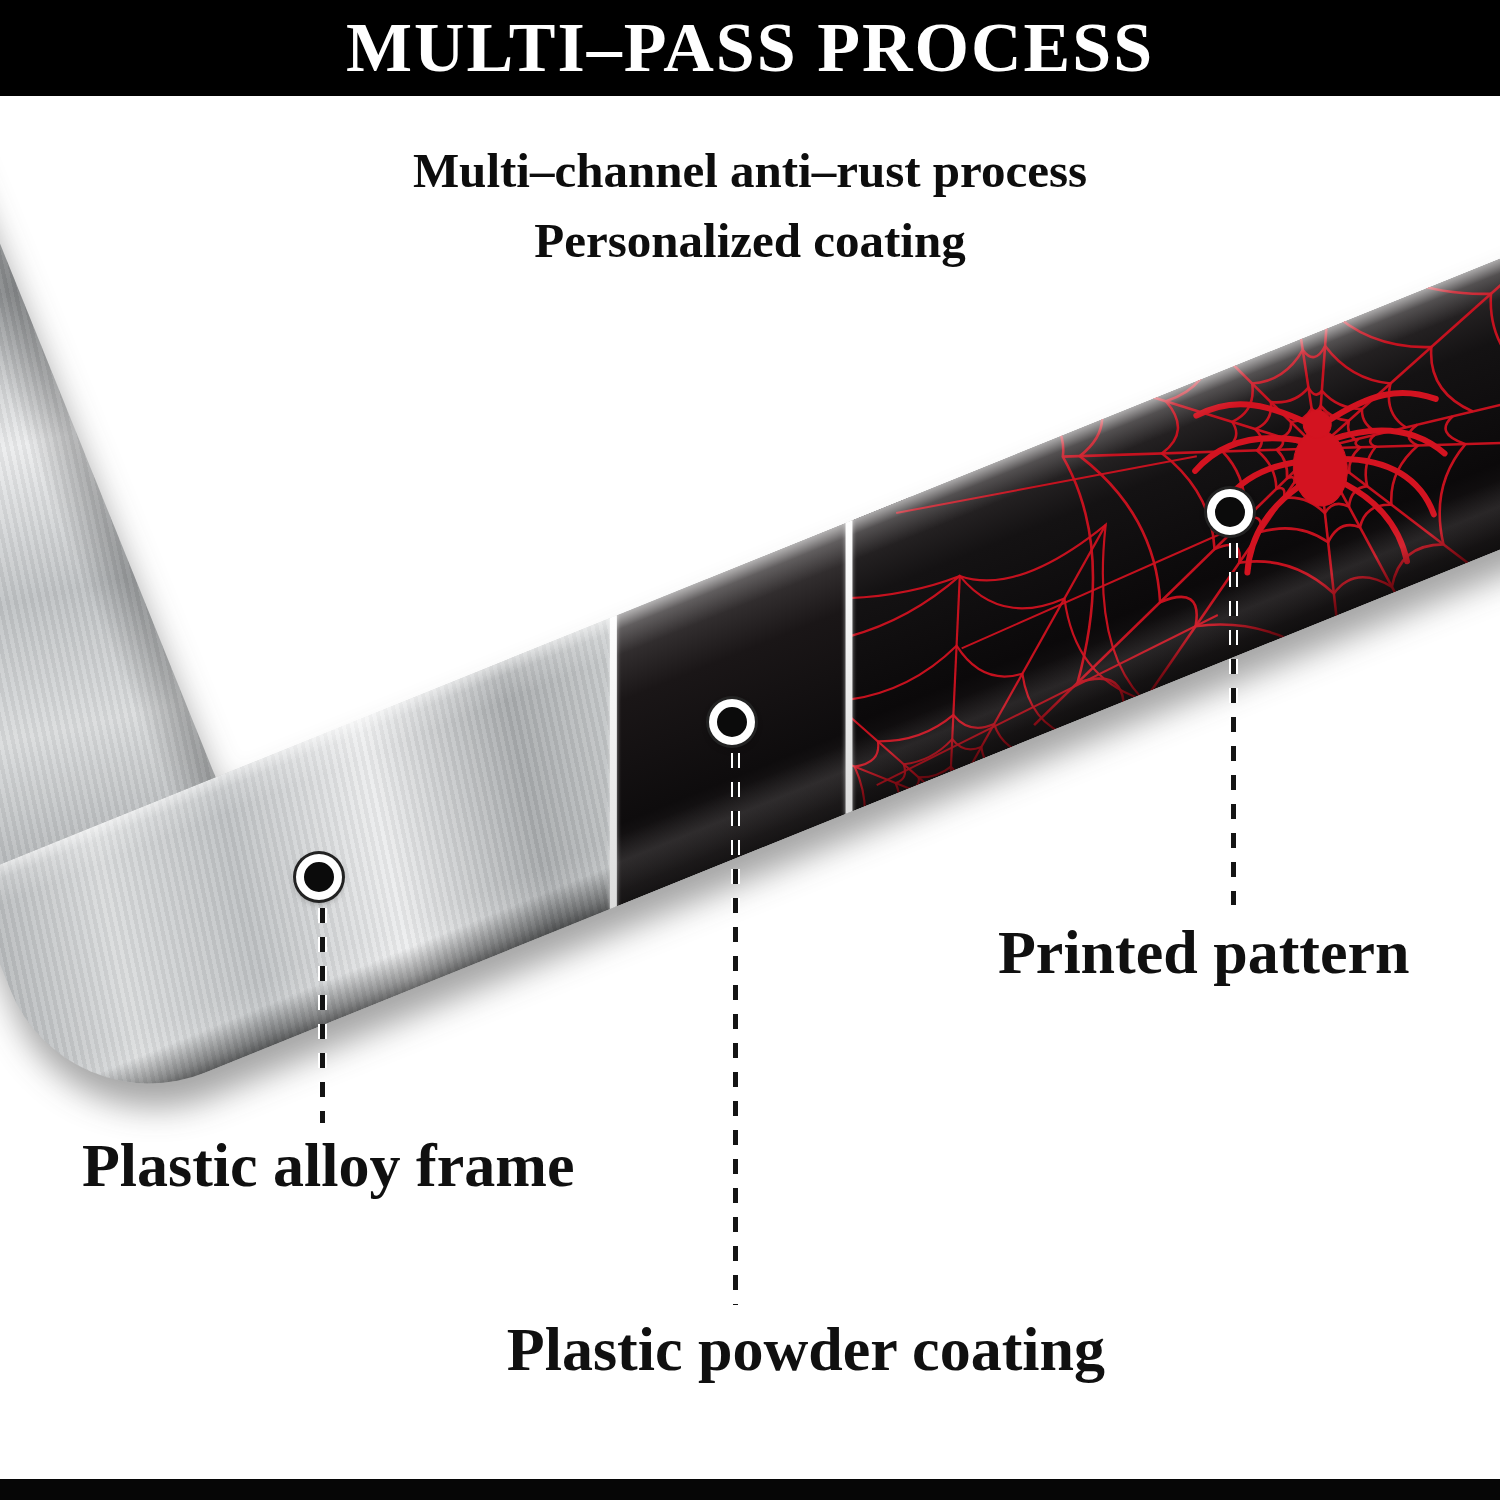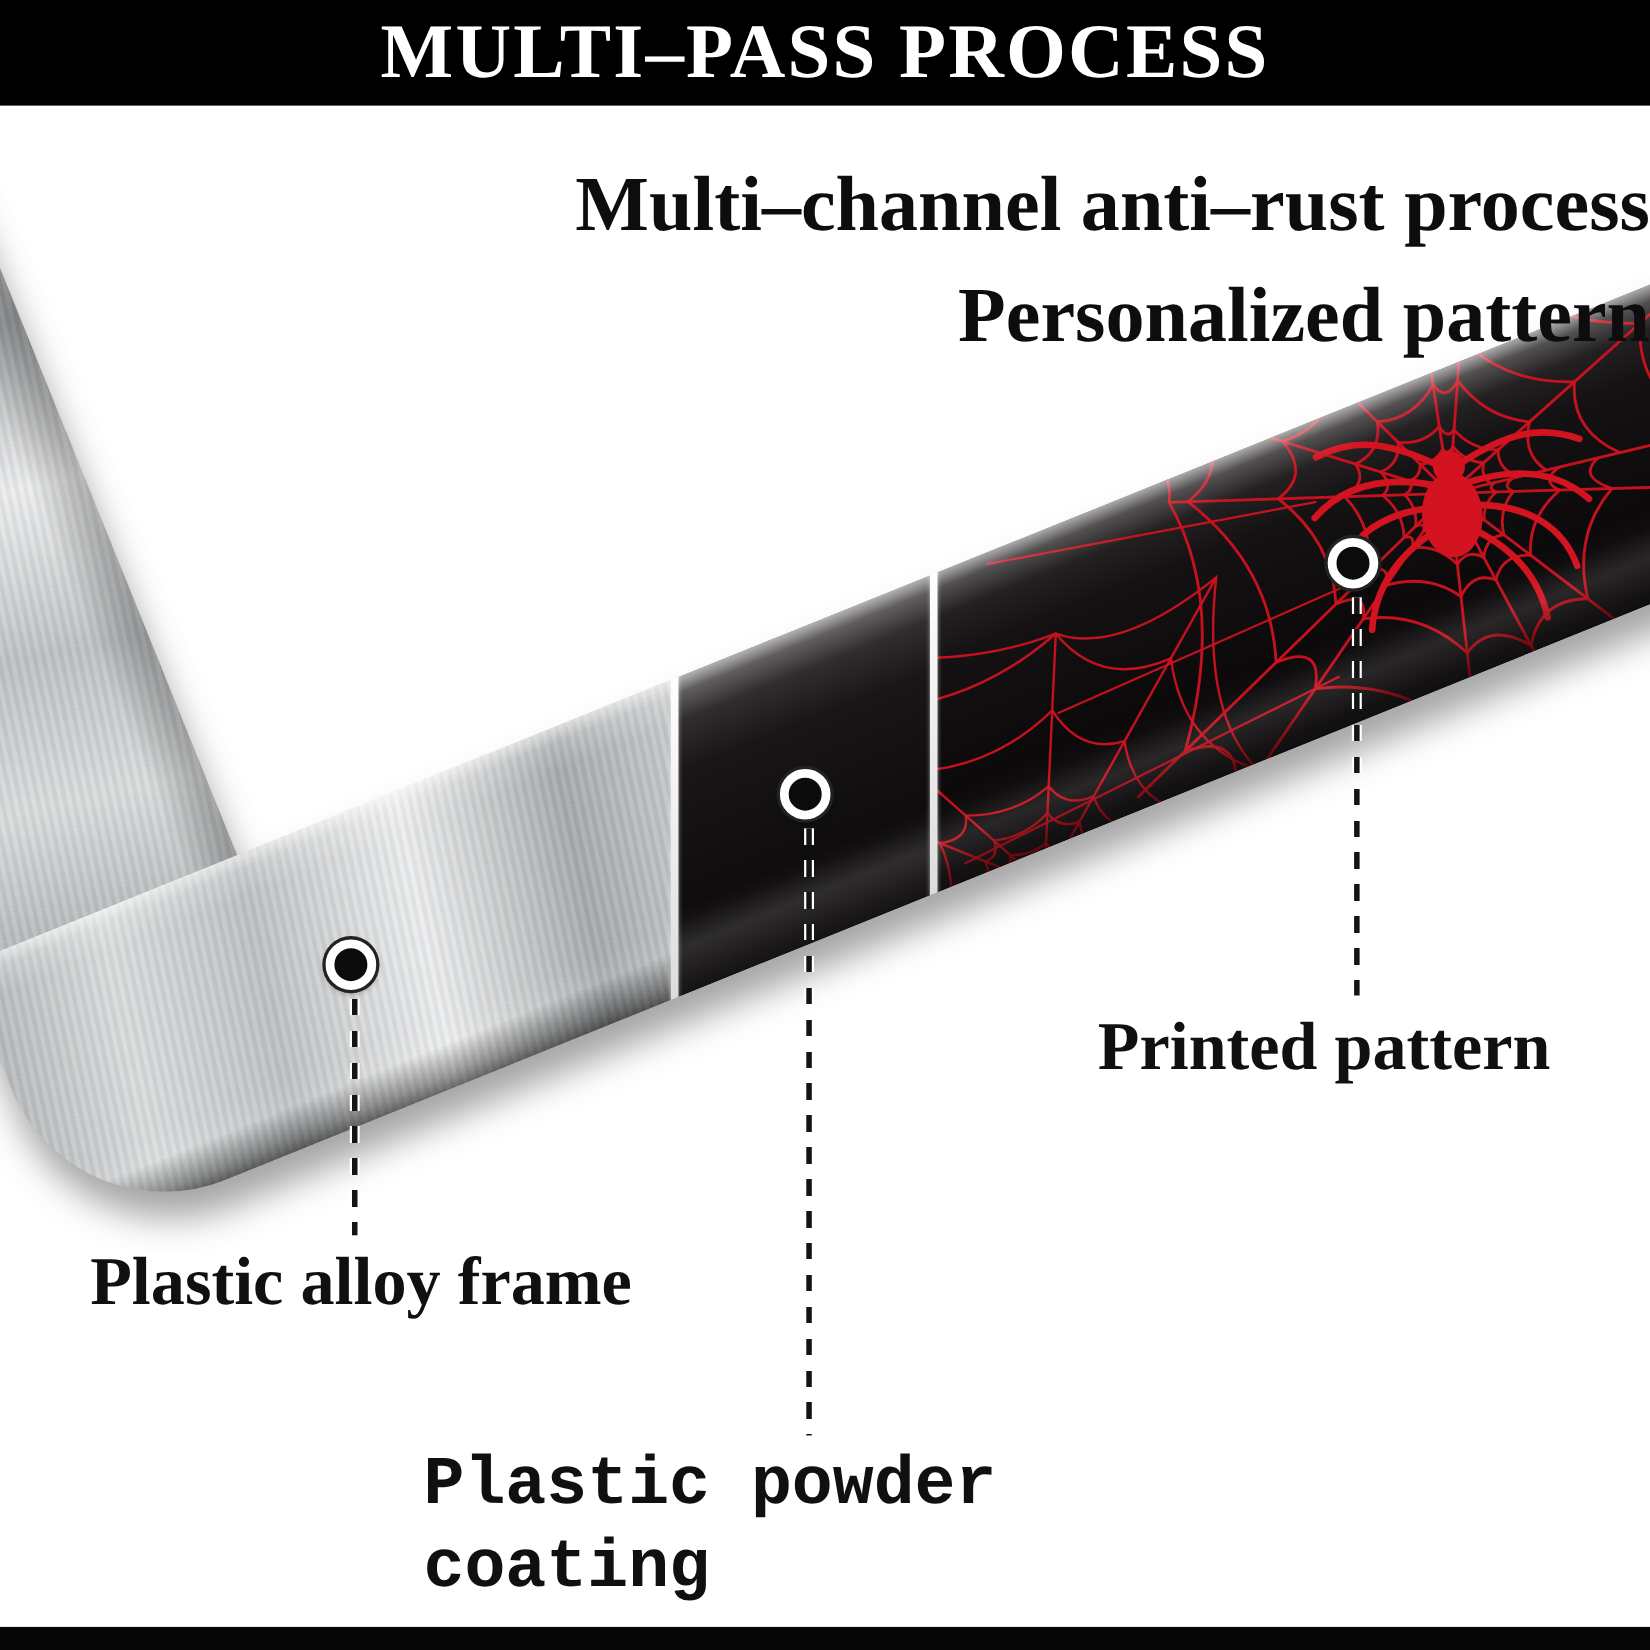--- a/index.html
+++ b/index.html
@@ -8,22 +8,22 @@
     font-family:"Liberation Serif","DejaVu Serif",serif;
   }
 
   
   .header{position:absolute;top:0;left:0;right:0;height:96px;background:#000;
     display:flex;align-items:center;justify-content:center;z-index:10;}
   .header-title{color:#fff;font-size:70px;font-weight:700;letter-spacing:2px;white-space:nowrap;}
   .footer{position:absolute;left:0;right:0;bottom:0;height:21px;background:#060606;z-index:10;}
 
   
-  .intro{position:absolute;top:136px;left:0;right:0;text-align:right;z-index:5;
-    font-size:71px;font-weight:700;color:#0d0d0d;line-height:1.42;}
+  .intro{position:absolute;top:136px;left:0;right:0;text-align:center;z-index:5;
+    font-size:49px;font-weight:700;color:#0d0d0d;line-height:1.42;}
 
   
   .frame-wrap{position:absolute;left:6px;top:118px;width:1900px;height:970px;z-index:1;
     filter:drop-shadow(6px 24px 16px rgba(40,40,40,0.42));}
   .frame-l{position:absolute;inset:0;transform:rotate(-22deg);transform-origin:135px 835px;}
 
   .metal{
     background-image:
       repeating-linear-gradient(100deg, rgba(255,255,255,.07) 0 4px, rgba(20,20,20,.05) 4px 8px),
       linear-gradient(100deg,#b3b6b8 0%,#dadcdd 16%,#bfc2c4 32%,#ecedee 50%,#a8abad 68%,#cfd2d3 84%,#b9bcbe 100%);
@@ -61,35 +61,35 @@
   .dash-line::before{content:"";position:absolute;inset:0;
     background:repeating-linear-gradient(to bottom,#fff 0 15px,transparent 15px 29px);}
   .dash-line::after{content:"";position:absolute;top:0;bottom:0;left:2px;width:5px;
     background:repeating-linear-gradient(to bottom,#141414 0 15px,transparent 15px 29px);}
   .line-1{left:318px;top:908px;height:215px;}
   .line-2{left:731px;top:753px;height:552px;}
   .line-3{left:1229px;top:543px;height:362px;}
 
   .callout-label{position:absolute;font-weight:700;font-size:62px;line-height:1.22;color:#101010;z-index:9;}
   .label-1{left:82px;top:1128px;width:540px;}
-  .label-2{left:385px;top:1312px;width:720px;text-align:left;font-family:Liberation Mono, monospace;}
+  .label-2{left:385px;top:1312px;width:720px;text-align:right;}
   .label-3{left:998px;top:915px;width:520px;}
 </style>
 </head>
 <body>
 
 <div class="canvas">
 
   <div class="header">
     <div class="header-title">MULTI–PASS PROCESS</div>
   </div>
 
   <div class="intro">
     <div>Multi–channel anti–rust process</div>
-    <div>Personalized pattern</div>
+    <div>Personalized coating</div>
   </div>
 
   <div class="frame-wrap">
     <div class="frame-l">
       <div class="v-arm"></div>
       <div class="h-arm">
         <div class="seg seg-gray metal"></div>
         <div class="seg seg-black"></div>
         <div class="seg seg-print">
           <svg viewBox="0 0 1140 270" width="1140" height="270" id="web-svg">

